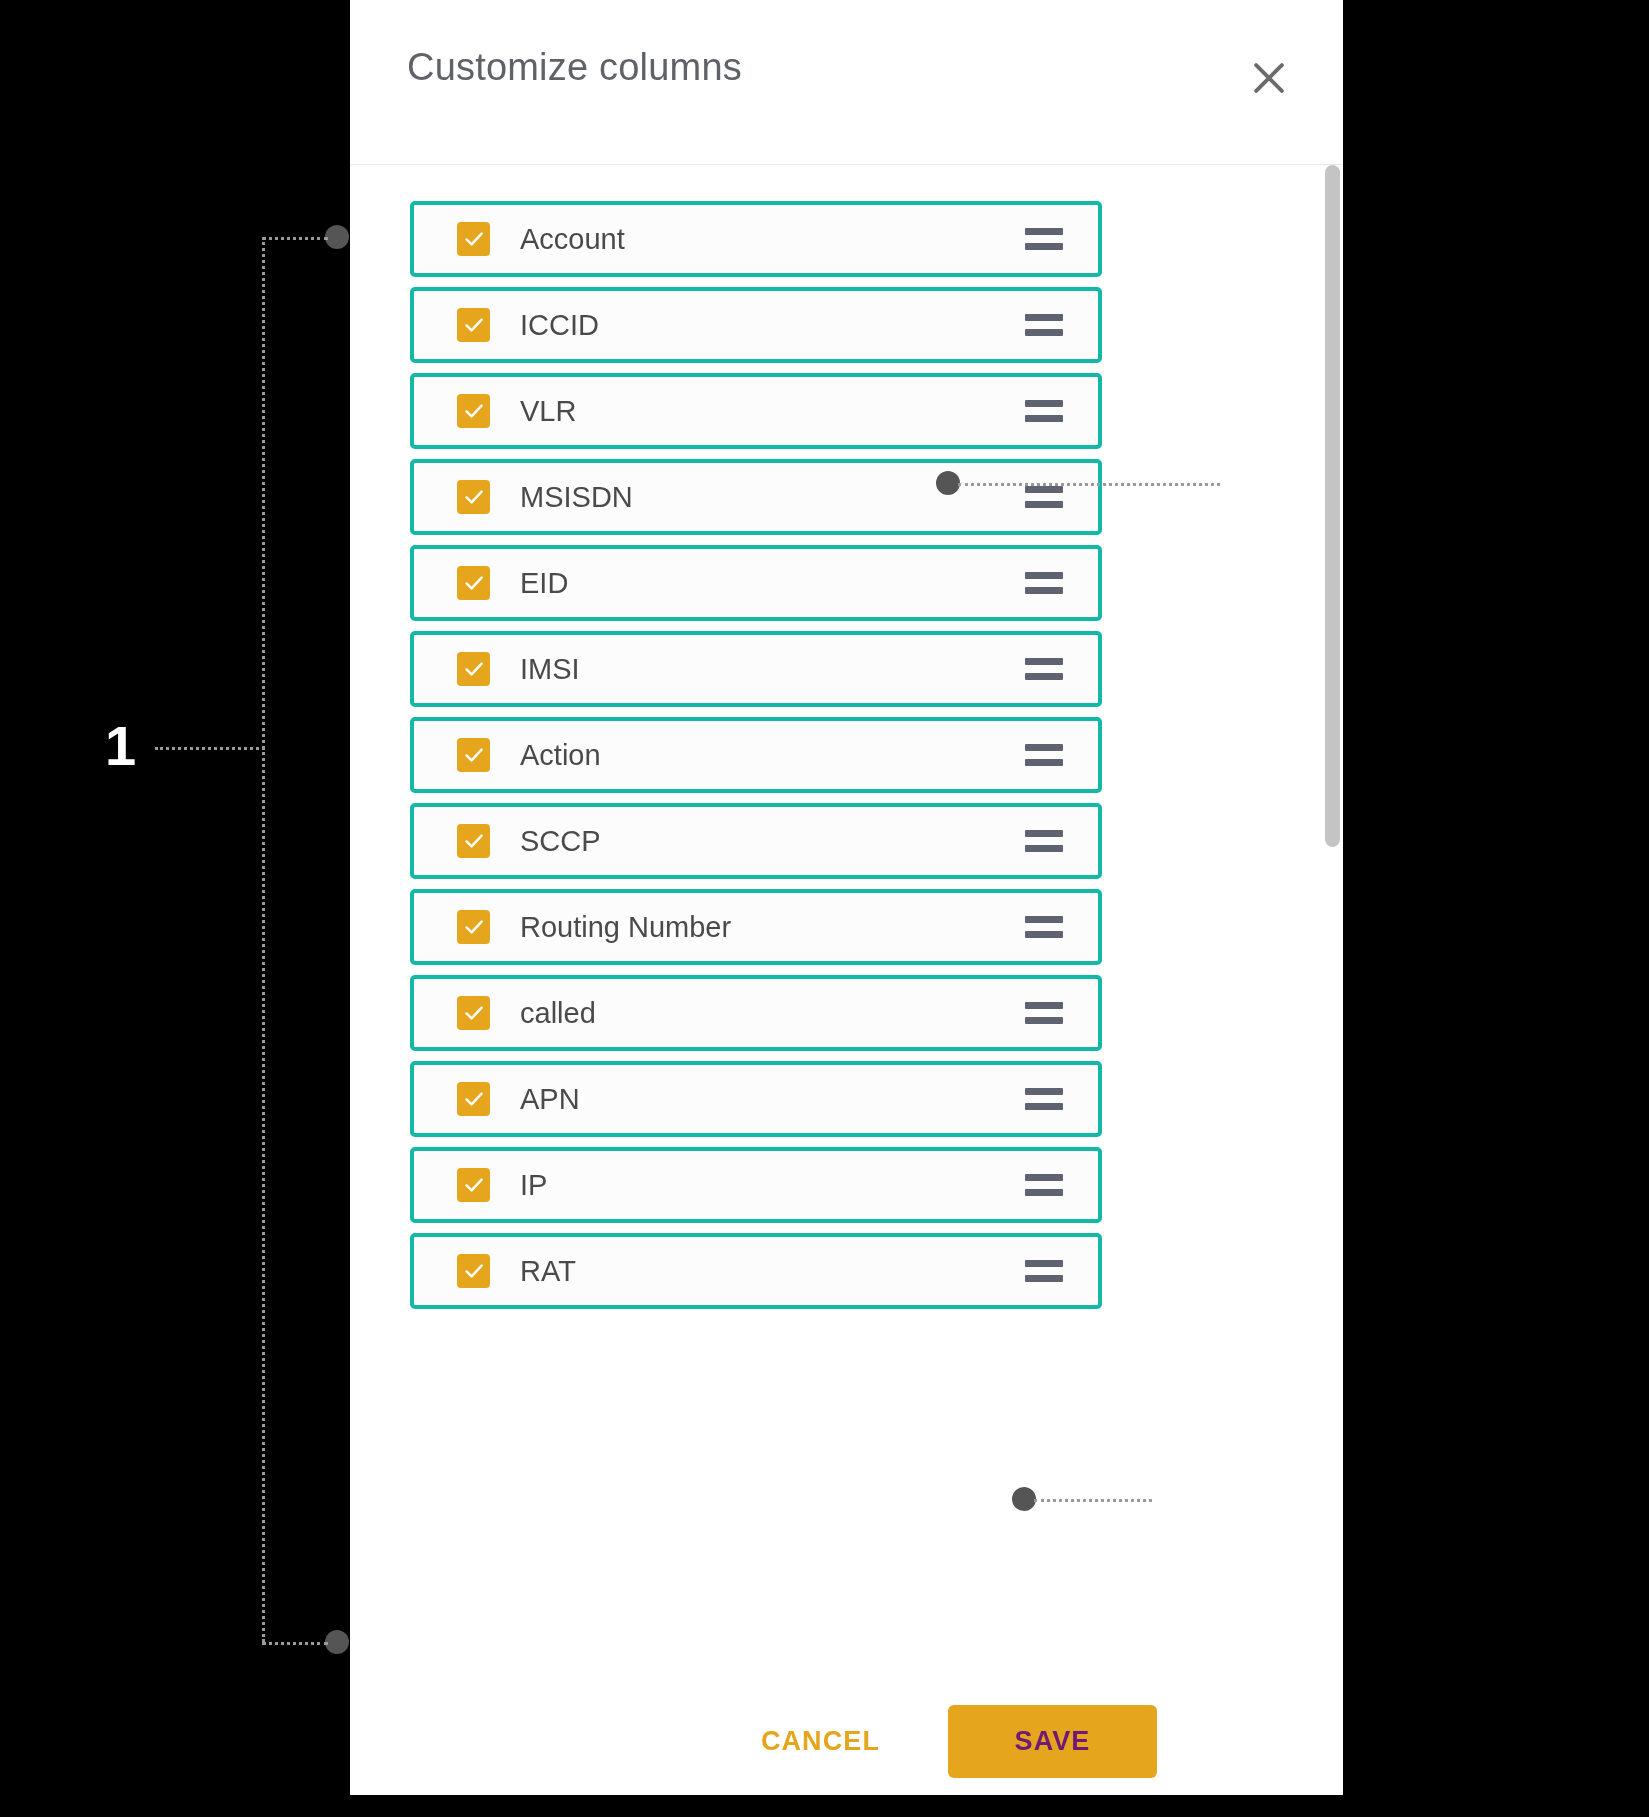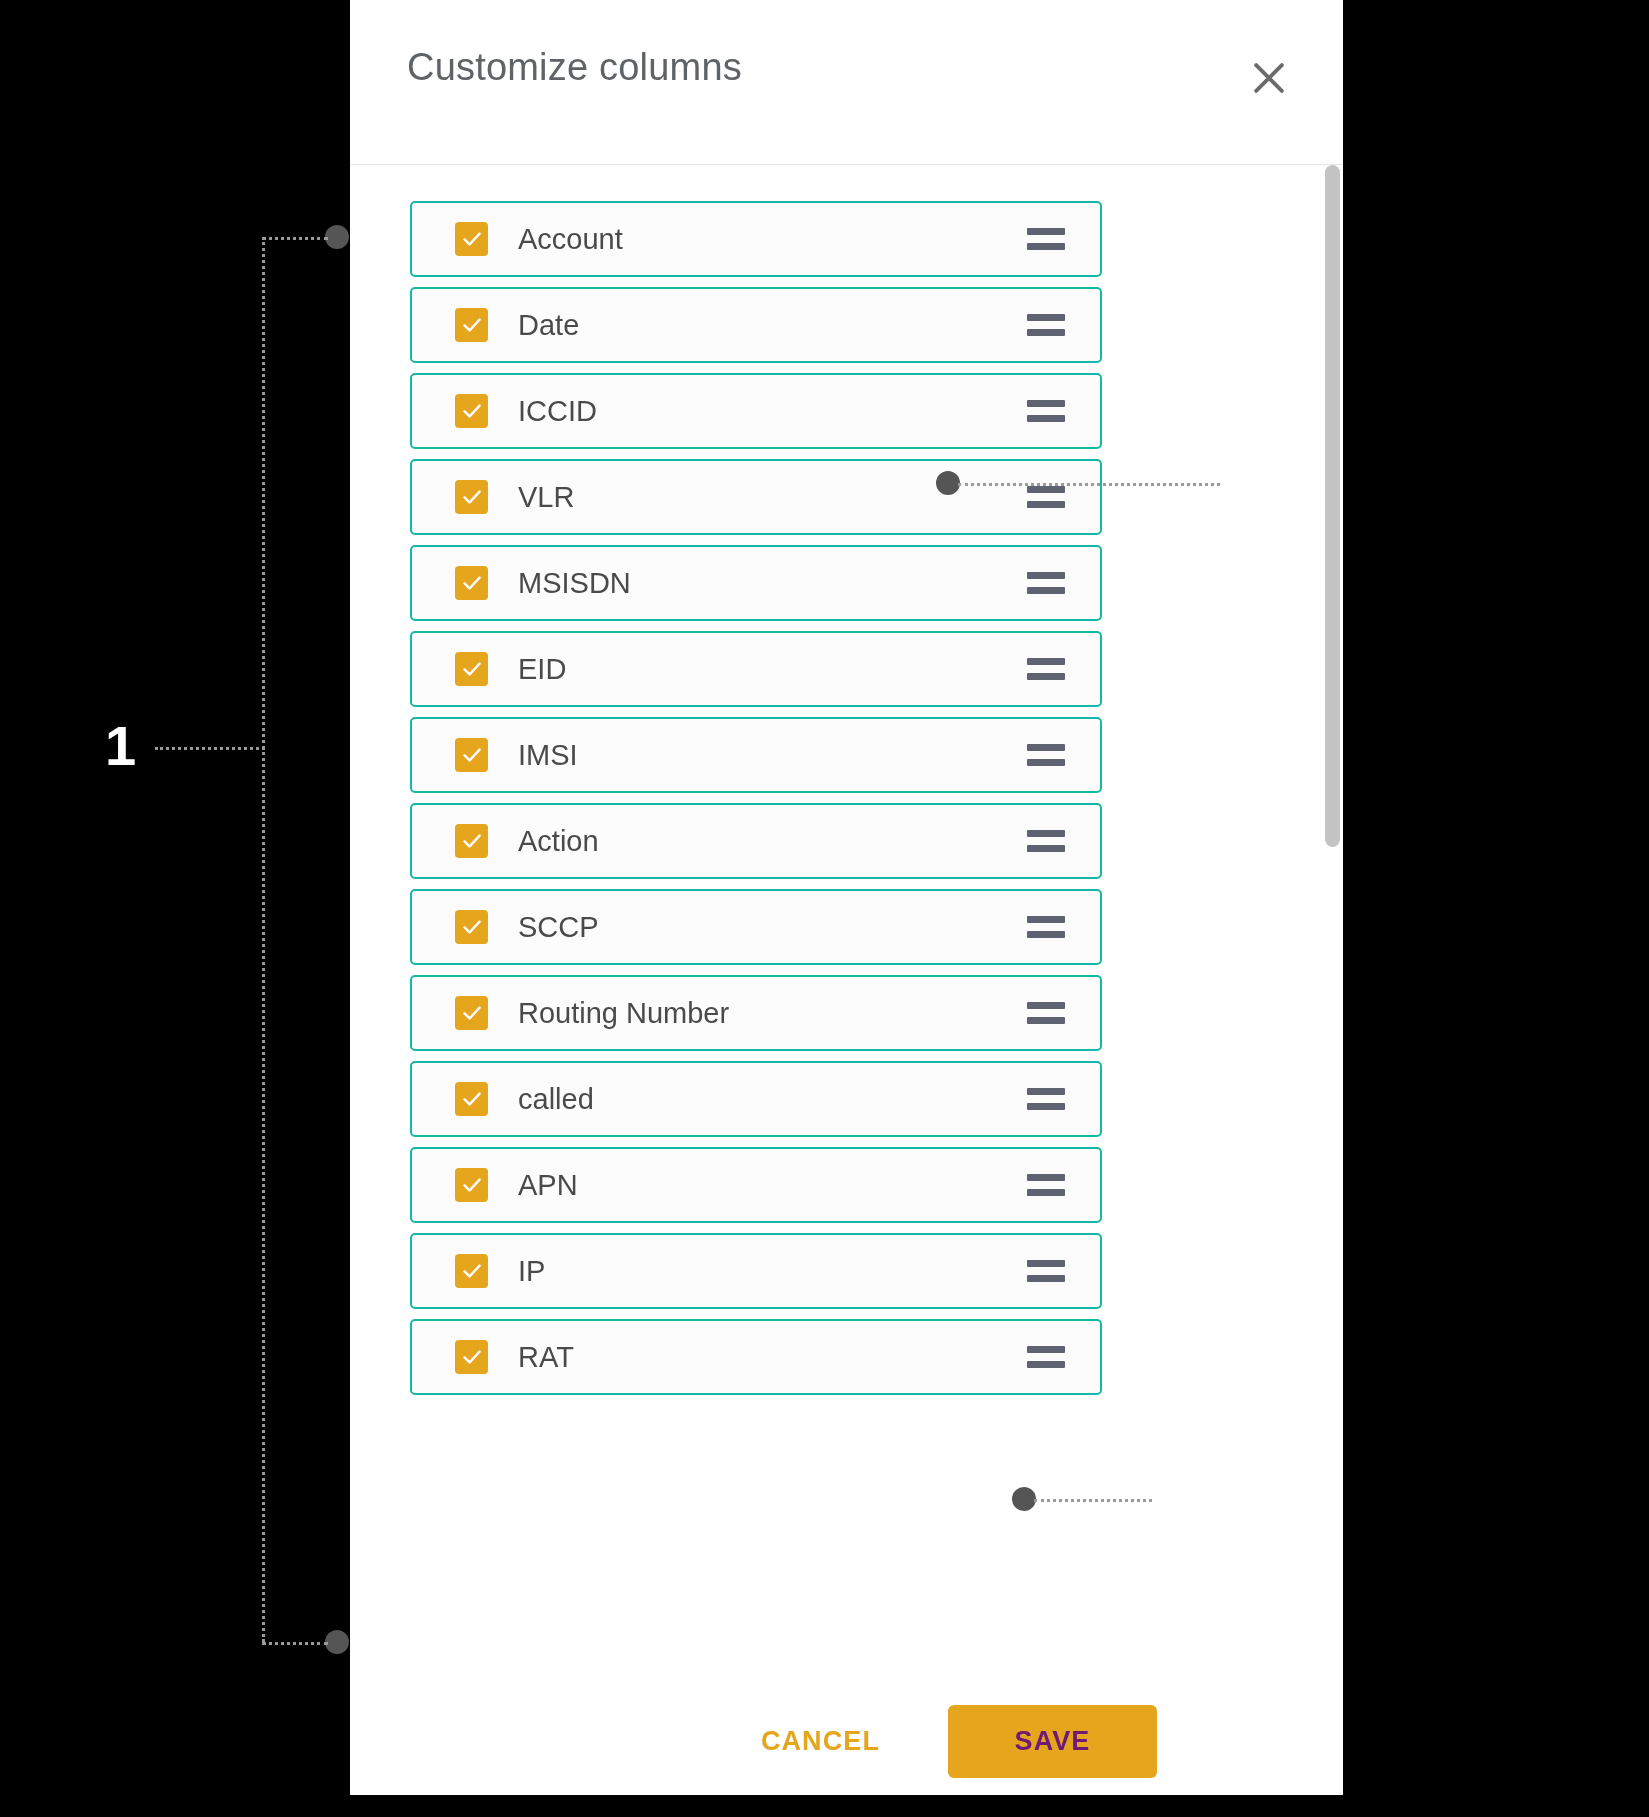--- a/index.html
+++ b/index.html
@@ -70,21 +70,21 @@
     position: absolute;
     left: 0;
     top: 35px;
     width: 812px;
   }
   .col-row {
     position: relative;
     margin: 0 60px 10px 60px;
     height: 76px;
     background: #fcfcfc;
-    border: 2px solid #14b8a6;
+    border: 4px solid #14b8a6;
     border-radius: 5px;
     display: flex;
     align-items: center;
     cursor: pointer;
   }
   .checkbox {
     position: absolute;
     left: 43px;
     top: 50%;
     transform: translateY(-50%);
@@ -240,32 +240,20 @@
               <span></span>
               <span></span>
             </div>
           </div>
           <div class="col-row">
             <div class="checkbox">
               <svg width="24" height="24" viewBox="0 0 24 24" aria-hidden="true">
                 <path d="M4.5 12.4 L9.6 17.4 L19.6 6.6" stroke="#ffffff" stroke-width="2.4" stroke-linecap="round" stroke-linejoin="round" fill="none"></path>
               </svg>
             </div>
-            <div class="col-label">Date</div>
-            <div class="drag-handle">
-              <span></span>
-              <span></span>
-            </div>
-          </div>
-          <div class="col-row">
-            <div class="checkbox">
-              <svg width="24" height="24" viewBox="0 0 24 24" aria-hidden="true">
-                <path d="M4.5 12.4 L9.6 17.4 L19.6 6.6" stroke="#ffffff" stroke-width="2.4" stroke-linecap="round" stroke-linejoin="round" fill="none"></path>
-              </svg>
-            </div>
             <div class="col-label">ICCID</div>
             <div class="drag-handle">
               <span></span>
               <span></span>
             </div>
           </div>
           <div class="col-row">
             <div class="checkbox">
               <svg width="24" height="24" viewBox="0 0 24 24" aria-hidden="true">
                 <path d="M4.5 12.4 L9.6 17.4 L19.6 6.6" stroke="#ffffff" stroke-width="2.4" stroke-linecap="round" stroke-linejoin="round" fill="none"></path>

